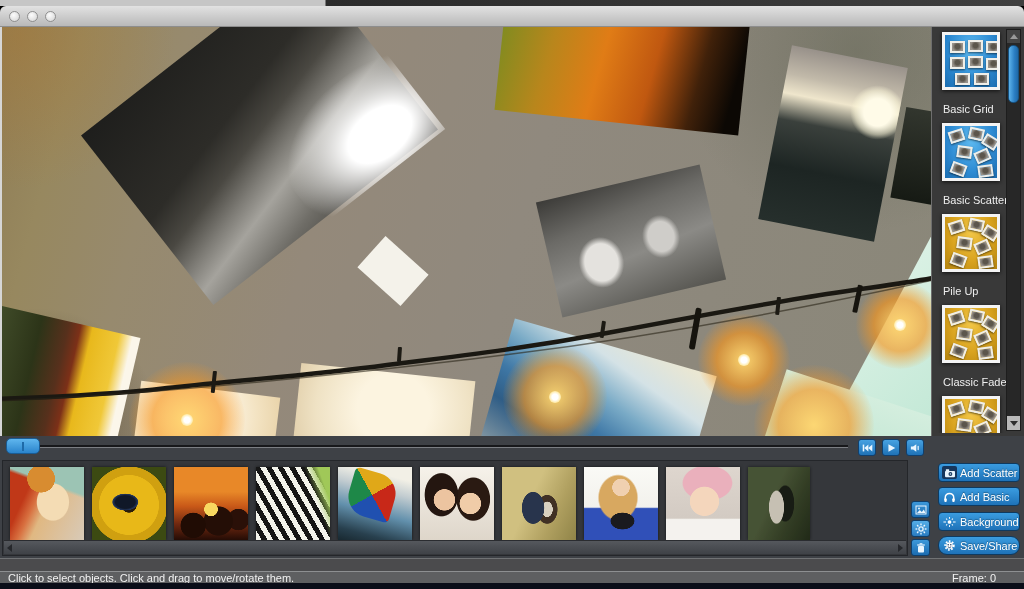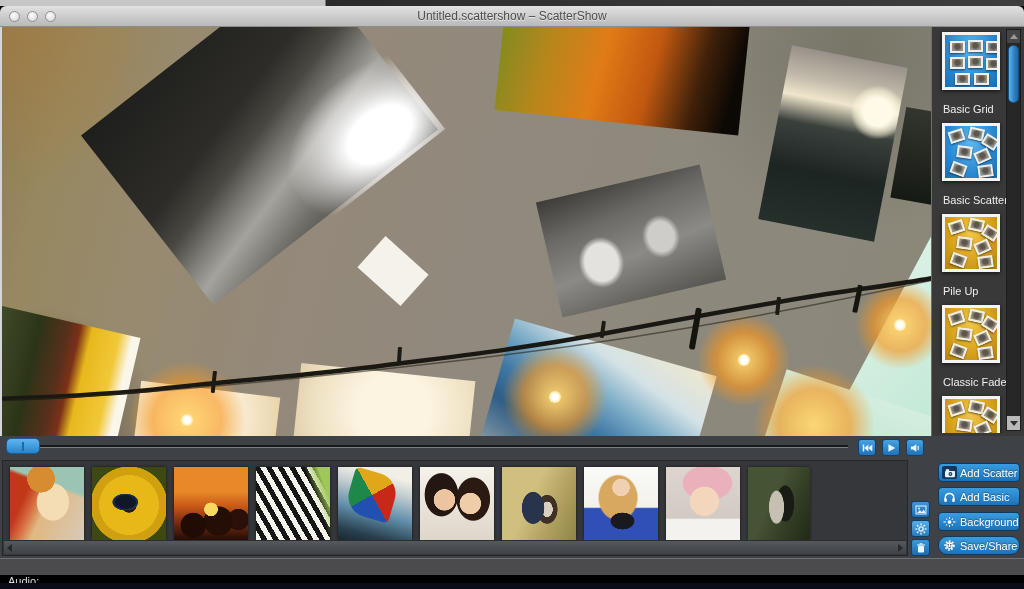--- a/index.html
+++ b/index.html
@@ -200,21 +200,20 @@
 <div class="screen">
 
   <div class="top-strip"></div>
 
   <div class="titlebar">
     <div class="lights">
       <div class="light"></div>
       <div class="light"></div>
       <div class="light"></div>
     </div>
-    <div class="win-title">Untitled.scattershow – ScatterShow</div>
   </div>
 
   <div class="main">
 
     <div class="canvas">
       <div class="photo ph-autumn"></div>
       <div class="photo ph-bw-large">
           <i></i>
         </div>
       <div class="photo ph-sunset"></div>
@@ -455,15 +454,19 @@
           <path d="M5.2 8.4 q1.8 1.6 3.6 0" fill="none" stroke="#16365c" stroke-width=".9"></path>
         </svg>
       </span>
       <span class="lbl">Save/Share</span>
     </button>
   </div>
 
   <div class="status1">
     <span>Audio:</span>
   </div>
+  <div class="status2">
+    <span class="hint">Click to select objects. Click and drag to move/rotate them.</span>
+    <span class="frame">Frame: 0</span>
+  </div>
   <div class="screen-bottom"></div>
 
 </div>
 
 </body></html>

